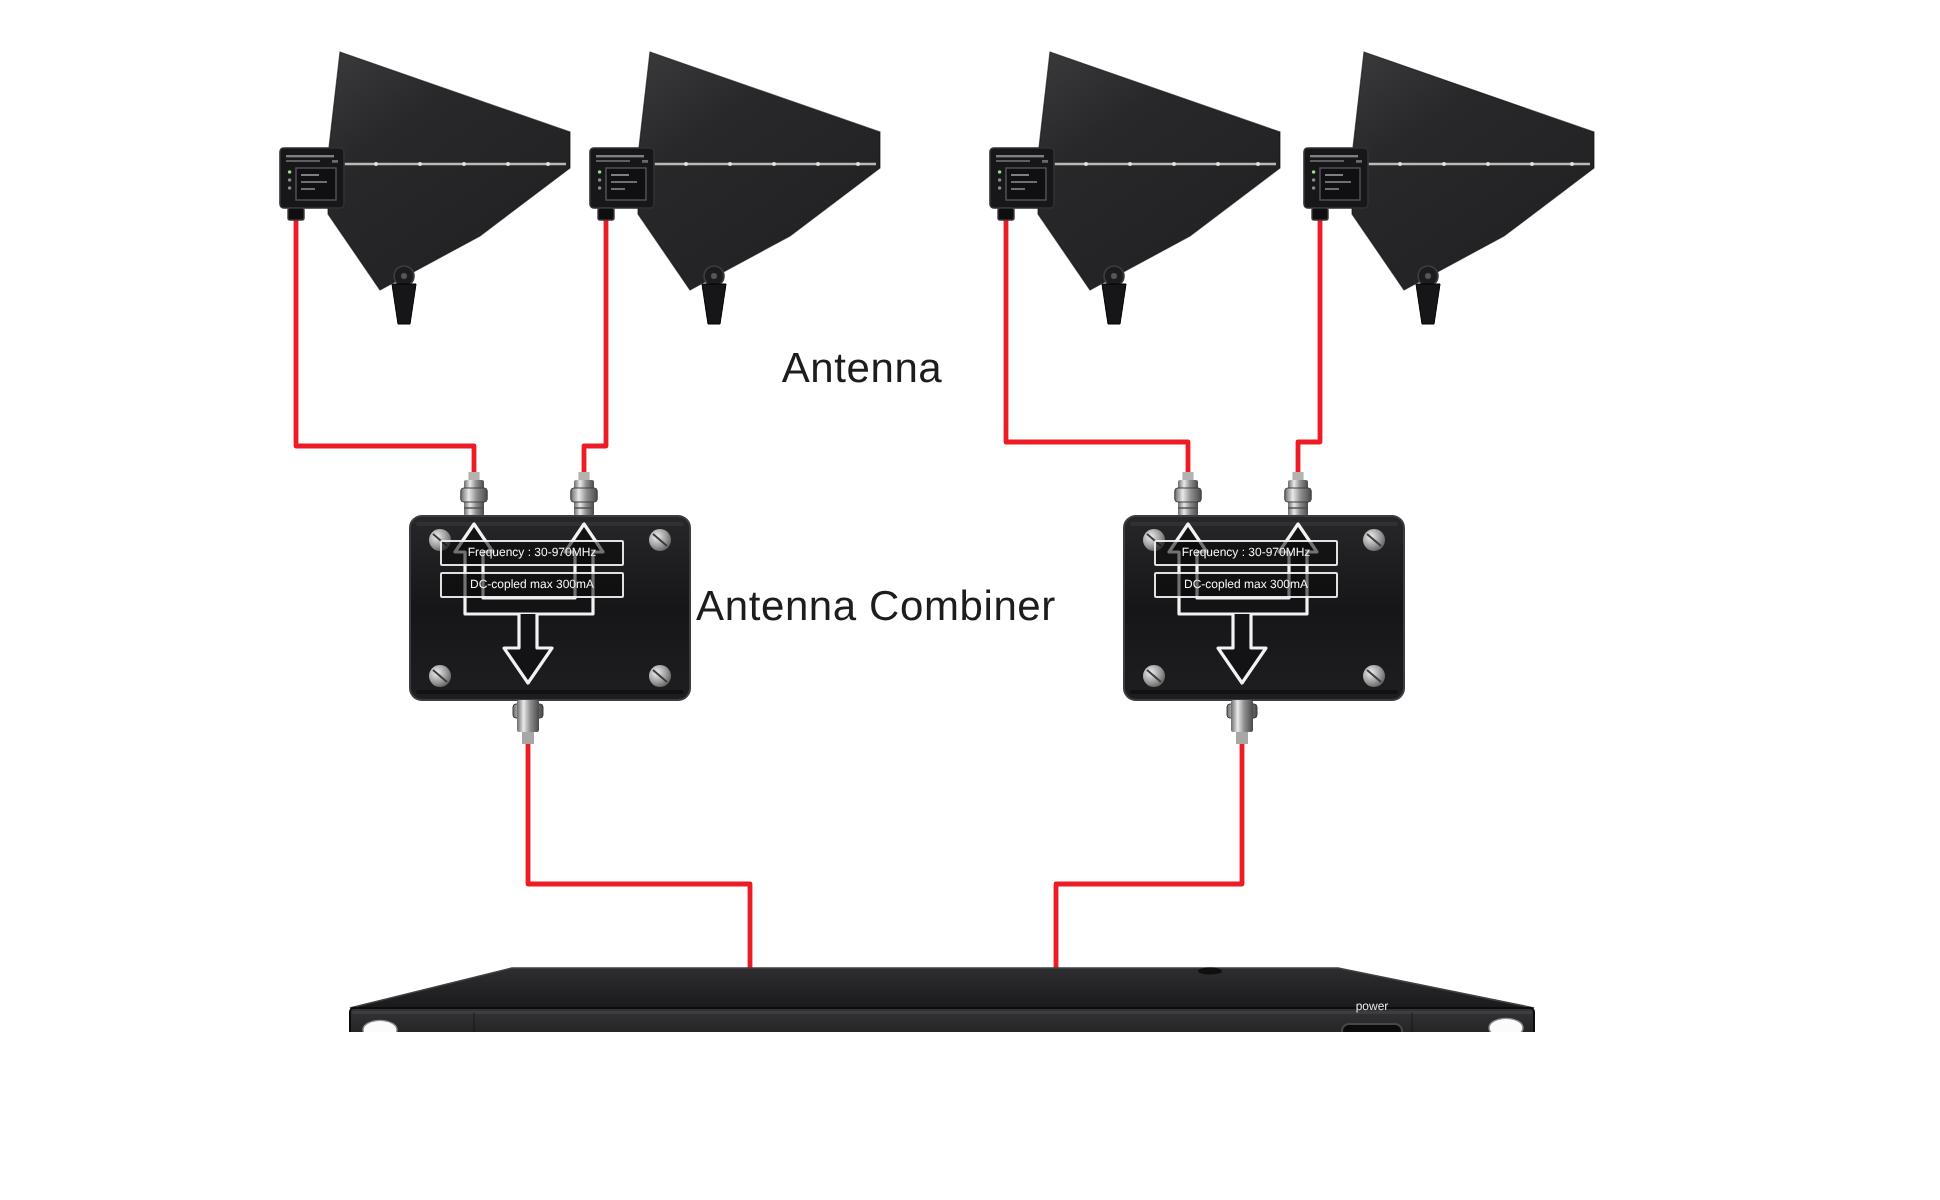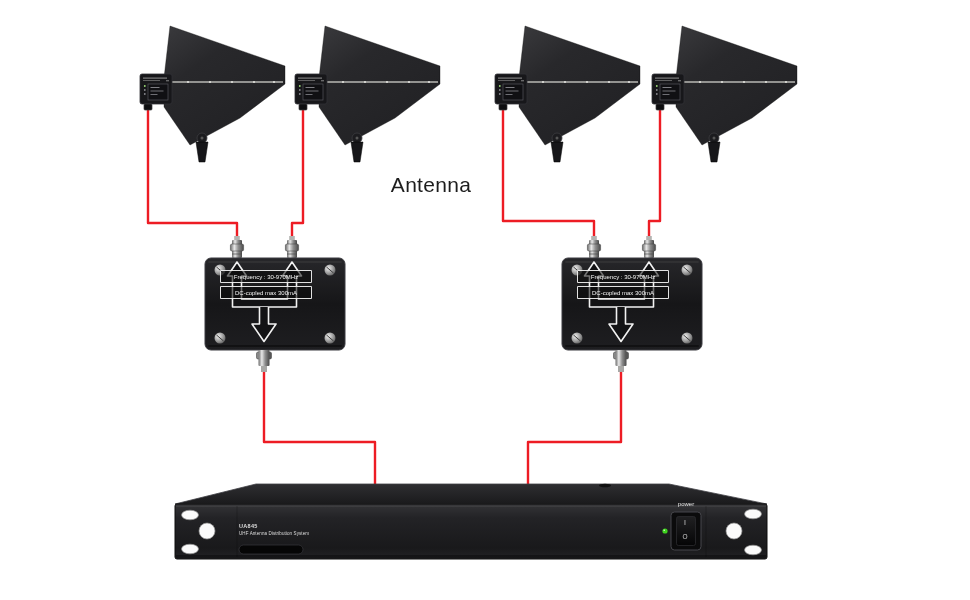--- a/index.html
+++ b/index.html
@@ -1,17 +1,17 @@
 <!DOCTYPE html>
 <html><head>
 <meta charset="utf-8">
 <style>
   html,body{margin:0;padding:0;background:#ffffff;}
   .stage{
-    position:relative;width:970px;height:600px;overflow:hidden;
+    position:relative;width:970px;height:516px;overflow:hidden;
     background:#ffffff;
     font-family:"Liberation Sans","DejaVu Sans",sans-serif;
   }
   .stage svg{position:absolute;left:0;top:0;}
   .lbl{
     position:absolute;color:#1d1d1d;font-size:21px;letter-spacing:.3px;
     white-space:nowrap;transform:translateX(-50%);z-index:5;
   }
   .tagbox{
     position:absolute;z-index:6;width:90px;height:11px;
@@ -178,20 +178,21 @@
     <circle cx="664.2" cy="530.2" r="0.8" fill="#d9ffce"></circle>
 
     <g>
       <rect x="671" y="512" width="30" height="38" rx="3.5" fill="#0b0b0c" stroke="#47474c" stroke-width="1"></rect>
       <rect x="676.5" y="516.5" width="19" height="29" rx="2" fill="url(#rockGrad)" stroke="#2b2b2e" stroke-width="0.8"></rect>
     </g>
   </g>
 </svg>
 
 <div class="lbl" style="left:431px;top:173px;">Antenna</div>
+<div class="lbl" style="left:438px;top:292px;">Antenna Combiner</div>
 
 <div class="tagbox" style="left:220px;top:270px;">Frequency : 30-970MHz</div>
 <div class="tagbox" style="left:220px;top:286px;">DC-copled max 300mA</div>
 
 <div class="tagbox" style="left:577px;top:270px;">Frequency : 30-970MHz</div>
 <div class="tagbox" style="left:577px;top:286px;">DC-copled max 300mA</div>
 
 <div class="rackline model">UA845</div>
 <div class="rackline subtitle">UHF Antenna Distribution System</div>
 <div class="rackline powerlbl">power</div>

